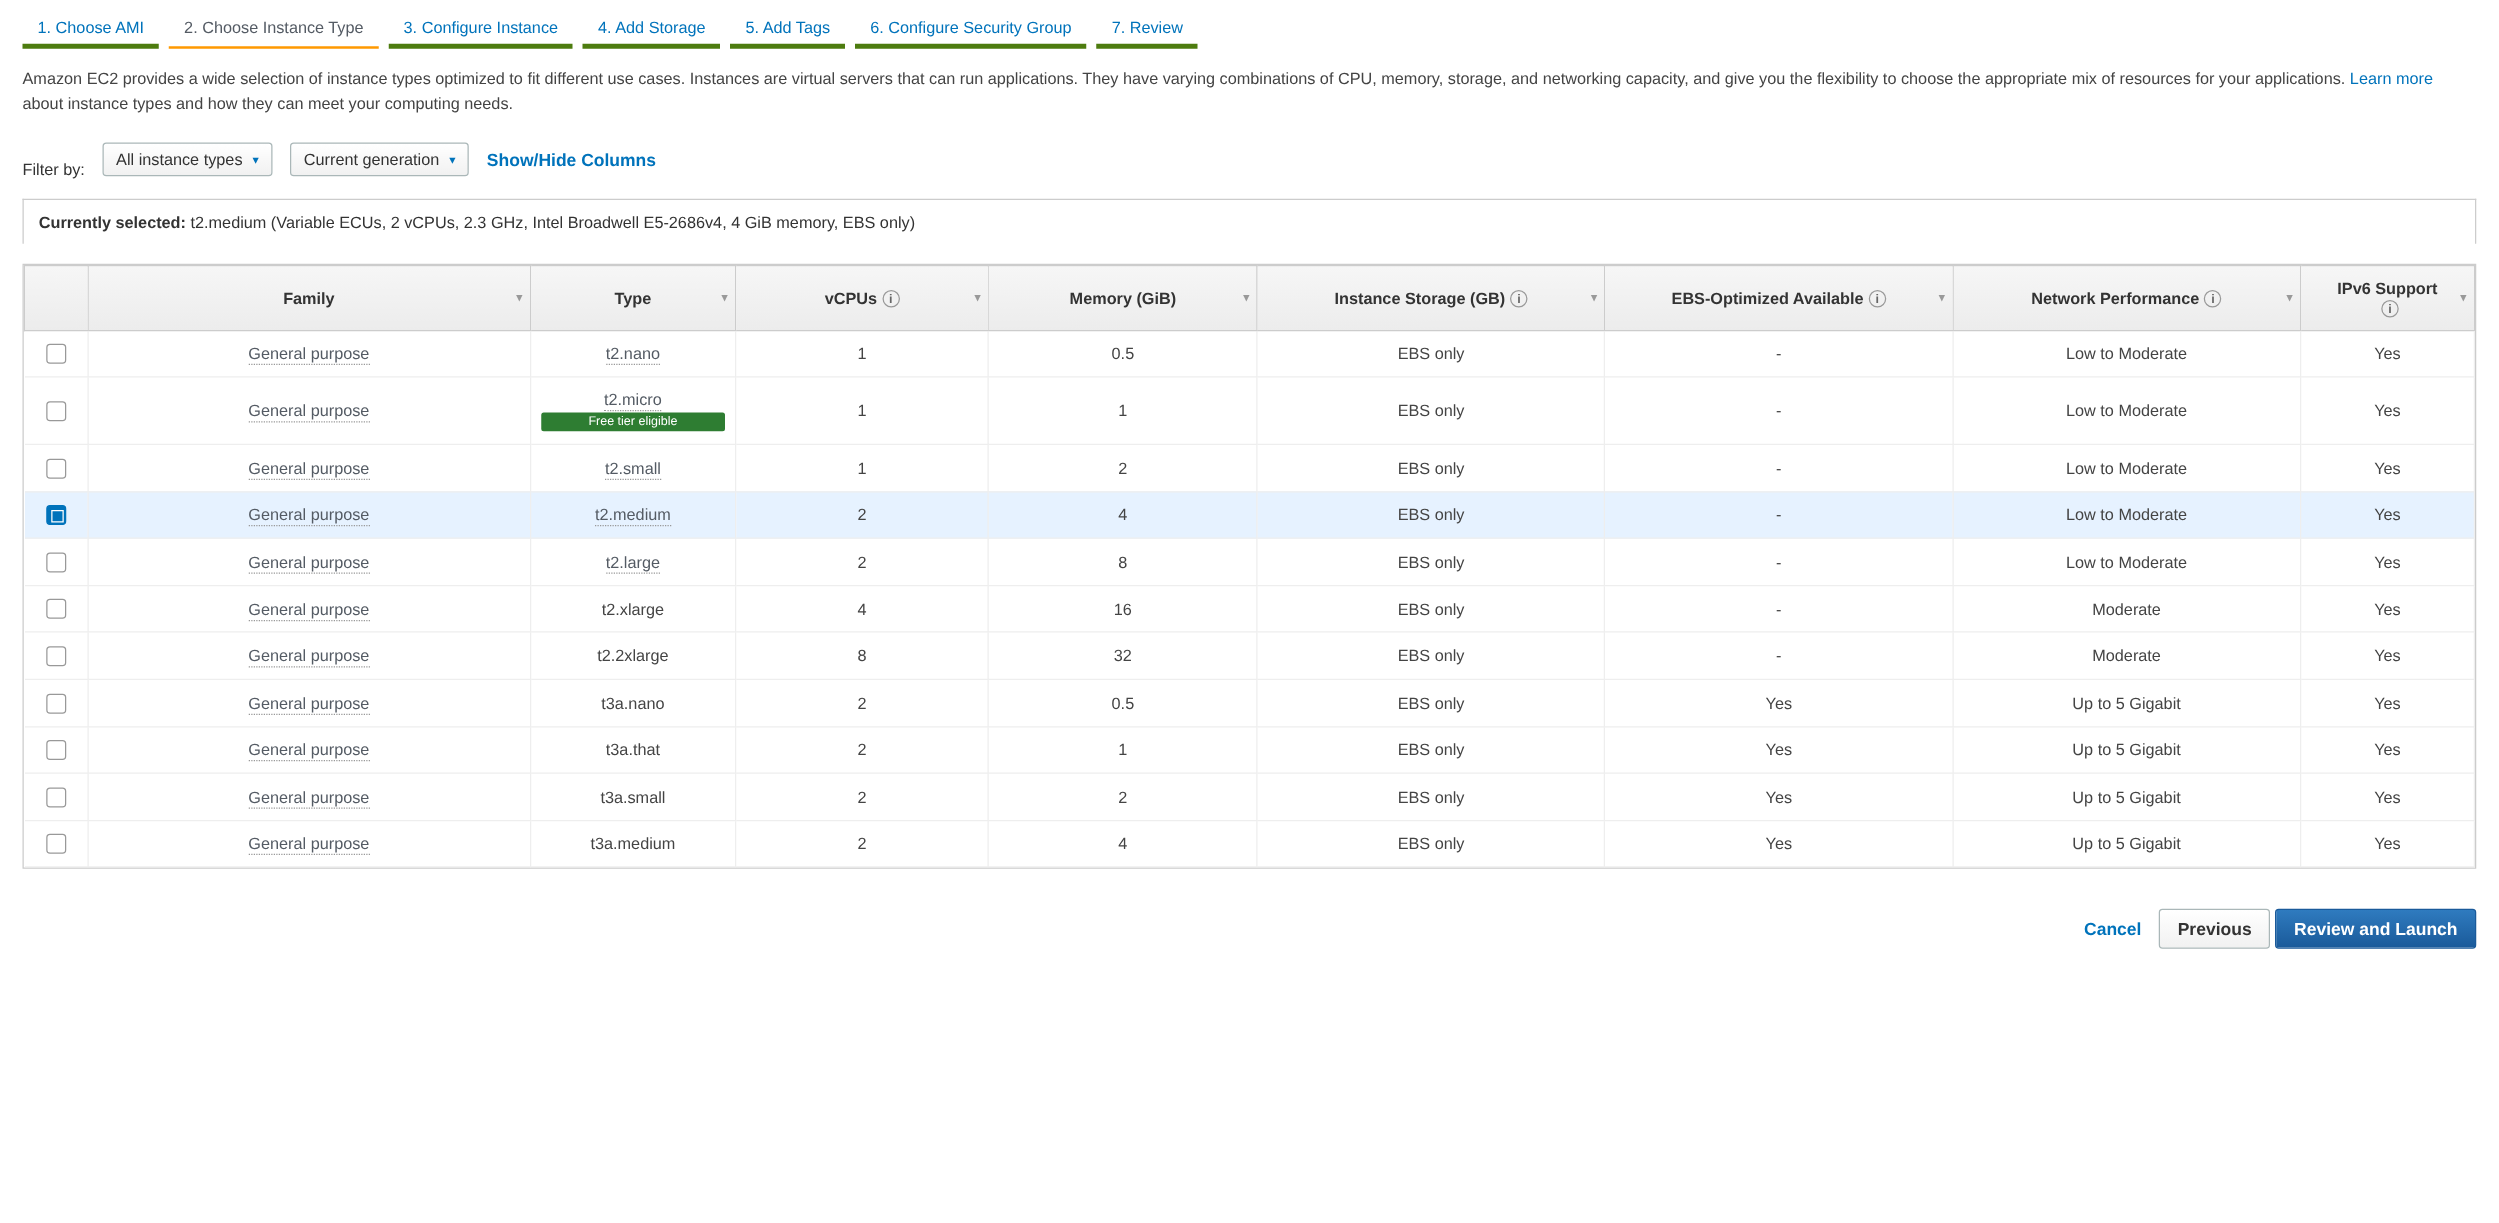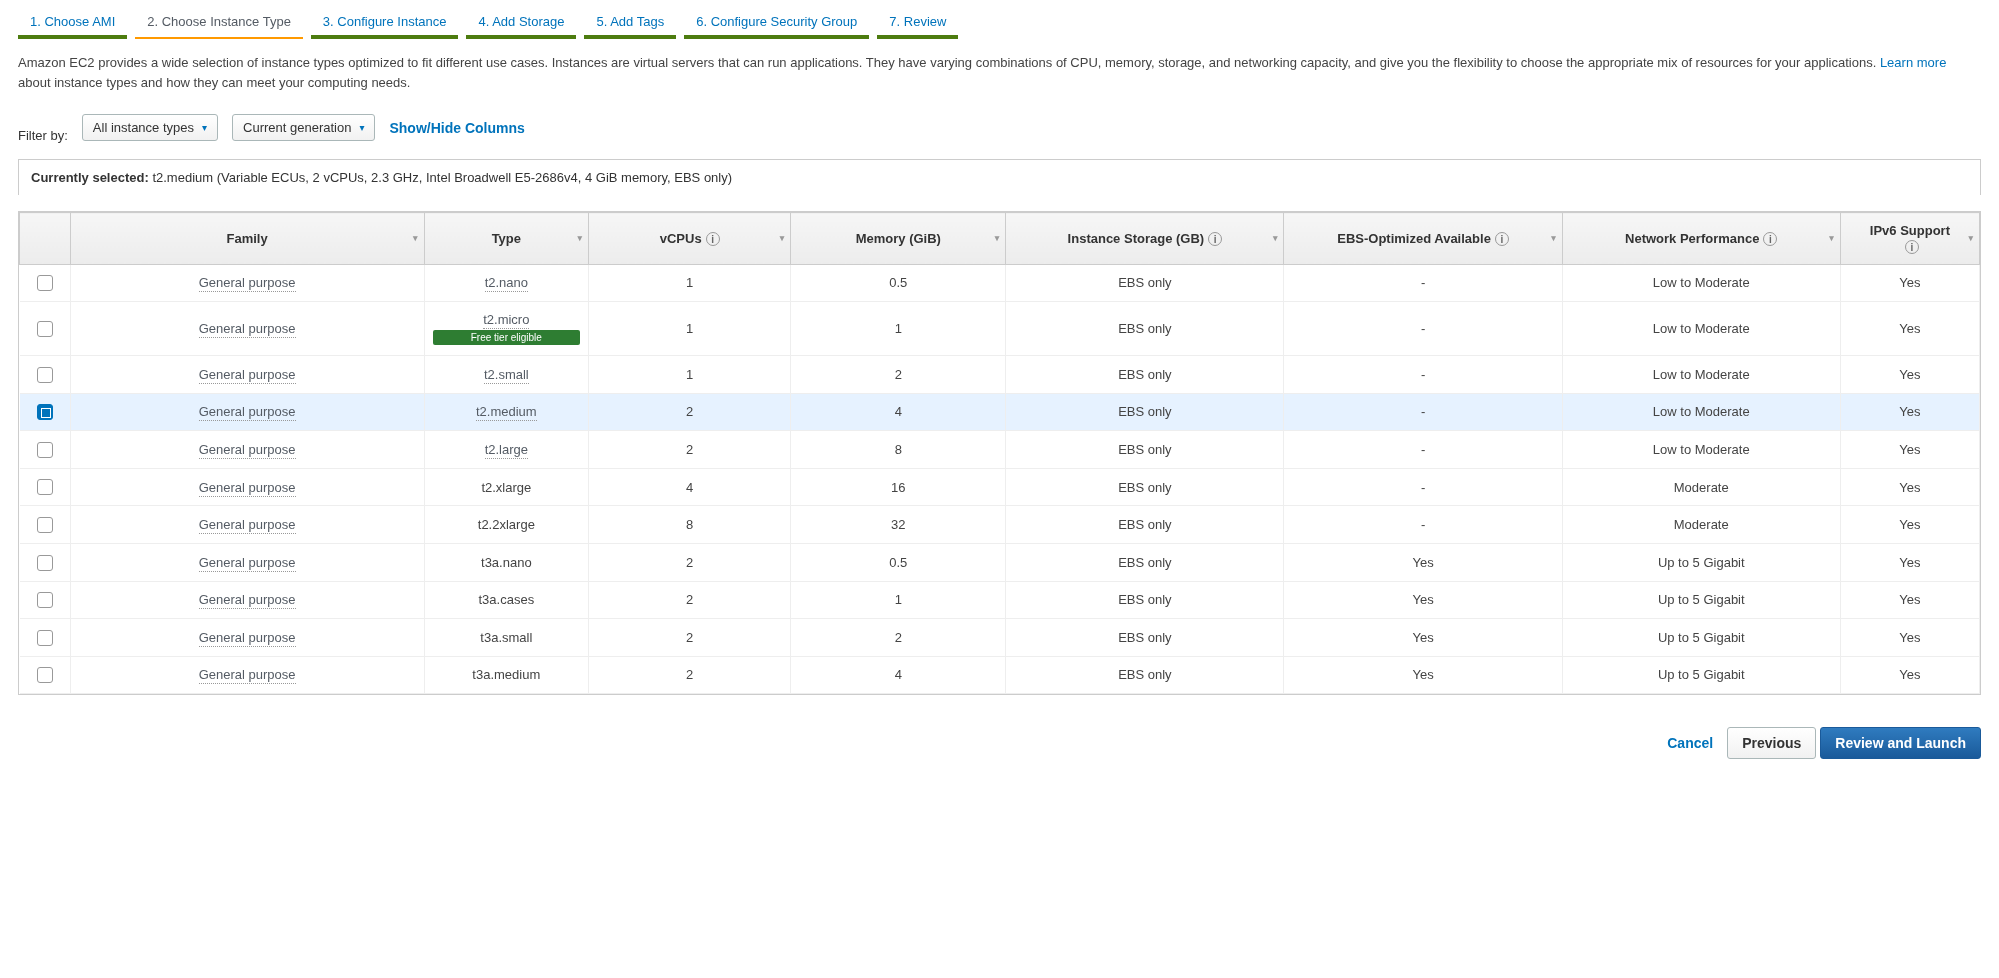--- a/index.html
+++ b/index.html
@@ -208,21 +208,21 @@
             <td>2</td>
             <td>0.5</td>
             <td>EBS only</td>
             <td>Yes</td>
             <td>Up to 5 Gigabit</td>
             <td>Yes</td>
           </tr>
           <tr>
             <td class="checkbox-cell"><span class="checkbox"></span></td>
             <td><span class="dotted">General purpose</span></td>
-            <td><span>t3a.cases</span></td>
+            <td><span>t3a.that</span></td>
             <td>2</td>
             <td>1</td>
             <td>EBS only</td>
             <td>Yes</td>
             <td>Up to 5 Gigabit</td>
             <td>Yes</td>
           </tr>
           <tr>
             <td class="checkbox-cell"><span class="checkbox"></span></td>
             <td><span class="dotted">General purpose</span></td>

